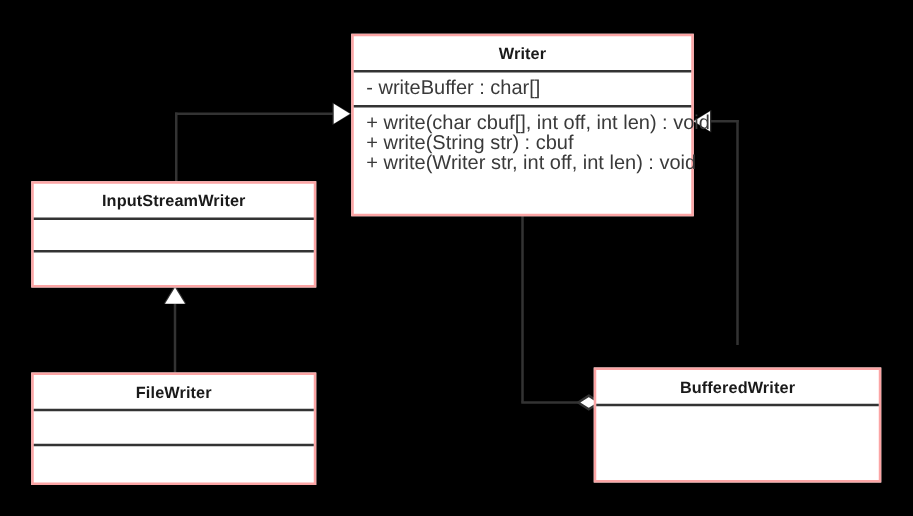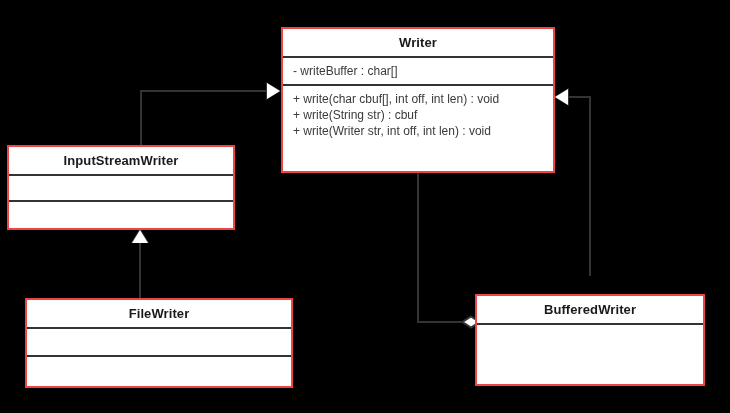--- a/index.html
+++ b/index.html
@@ -13,39 +13,39 @@
     height: 413px;
     background: #000000;
     overflow: hidden;
     font-family: "Liberation Sans", sans-serif;
   }
 
   
   .uml-class {
     position: absolute;
     background: #ffffff;
-    border: 2px solid #ef4444;
+    border: 2px solid #fca5a5;
     box-sizing: border-box;
     display: flex;
     flex-direction: column;
   }
   .uml-name {
     text-align: center;
     font-weight: bold;
     font-size: 13px;
     color: #1a1a1a;
     padding: 6px 4px 6px 4px;
     border-bottom: 2px solid #333333;
     box-sizing: border-box;
     letter-spacing: 0.1px;
   }
   .uml-compartment {
     box-sizing: border-box;
     padding: 5px 8px 5px 10px;
-    font-size: 12px;
+    font-size: 16px;
     color: #3a3a3a;
     line-height: 16px;
   }
   .uml-compartment.divided {
     border-bottom: 2px solid #333333;
   }
   .uml-compartment .member {
     white-space: nowrap;
   }
   .uml-compartment.empty {
@@ -145,27 +145,27 @@
     <div class="uml-compartment divided">
       <div class="member">- writeBuffer : char[]</div>
     </div>
     <div class="uml-compartment">
       <div class="member">+ write(char cbuf[], int off, int len) : void</div>
       <div class="member">+ write(String str) : cbuf</div>
       <div class="member">+ write(Writer str, int off, int len) : void</div>
     </div>
   </div>
 
-  <div class="uml-class" style="left:7px; top:145px; width:228px; height:85px;">
+  <div class="uml-class" style="left:25px; top:145px; width:228px; height:85px;">
     <div class="uml-name">InputStreamWriter</div>
     <div class="uml-compartment empty eq-empty-1"></div>
     <div class="uml-compartment empty eq-empty-2"></div>
   </div>
 
-  <div class="uml-class" style="left:25px; top:298px; width:268px; height:90px;">
+  <div class="uml-class" style="left:25px; top:298px; width:228px; height:90px;">
     <div class="uml-name">FileWriter</div>
     <div class="uml-compartment empty eq-empty-1"></div>
     <div class="uml-compartment empty eq-empty-2"></div>
   </div>
 
   <div class="uml-class" style="left:475px; top:276px; width:230px; height:92px;margin-top:18px;">
     <div class="uml-name">BufferedWriter</div>
     <div class="uml-compartment empty"></div>
   </div>
 

